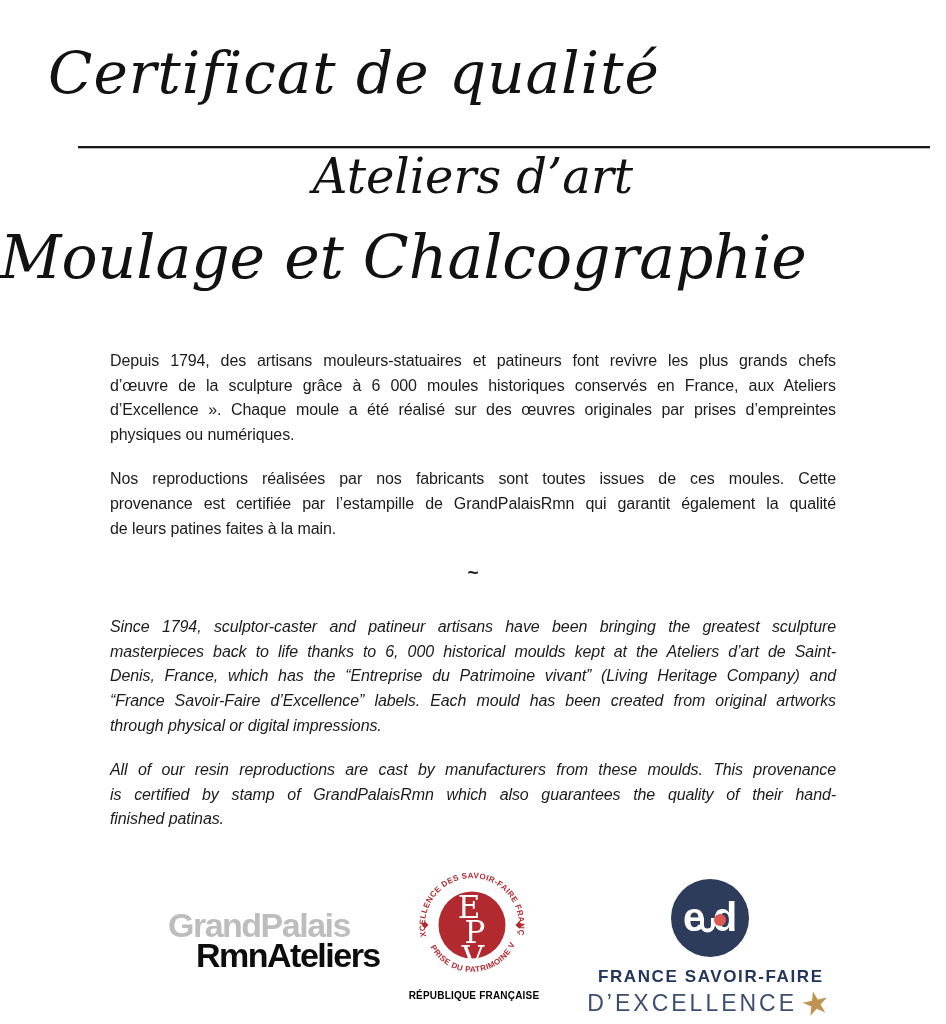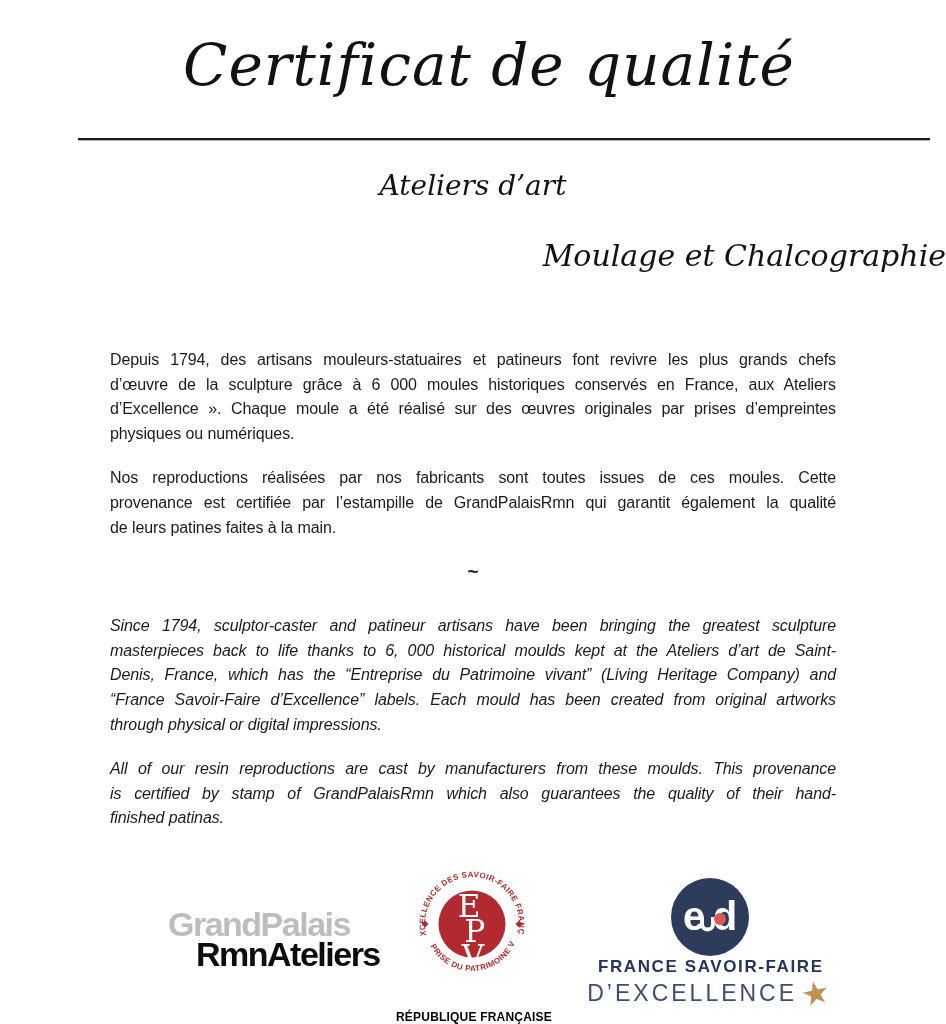--- a/index.html
+++ b/index.html
@@ -8,47 +8,45 @@
     width: 946px;
     height: 1024px;
     background: #ffffff;
     overflow: hidden;
     font-family: "Liberation Sans", sans-serif;
     color: #1c1c1c;
   }
   .script { font-family: "DejaVu Serif", serif; font-style: italic; color: #121212; }
 
   .title {
-    margin: 8px;
+    margin: 16px;
     padding-top: 4px;
     font-size: 58px;
     line-height: 106px;
-    text-align: center;
     font-weight: normal;
     letter-spacing: 1px;
     padding-left: 32px;
   }
   .rule {
     height: 2px;
     background: #1a1a1a;
     border-bottom: 1px solid #b5b5b5;
     margin: 20px 16px 0 78px;
   }
   .subtitle1 {
-    margin-top: 18px;
-    font-size: 28px;
+    font-size: 48px;
     line-height: 54px;
     text-align: center;
     font-style: italic;
   }
   .subtitle2 {
-    margin-top: 9px;
-    font-size: 30px;
+    margin-top: 20px;
+    font-size: 60px;
     line-height: 68px;
-    text-align: right;
+    text-align: left;
   }
 
   .bodytext { margin: 58px 110px 0 110px; }
   .para {
     font-size: 16px;
     line-height: 24.6px;
     letter-spacing: -0.1px;
     margin: 10px 0 20px 0;
     color: #1b1b1b;
   }
@@ -69,35 +67,35 @@
   .gp-logo {
     position: absolute; left: 168px; top: 58px;
     font-weight: bold; letter-spacing: -1.5px; line-height: 30px; font-size: 34px;
   }
   .gp-line1 { color: #bdbdbd; }
   .gp-line2 { color: #0d0d0d; margin-left: 28px; }
 
   
   .epv-logo { position: absolute; left: 407px; top: 14px; width: 130px; text-align: center; }
   .epv-caption {
-    margin-top: 21px;
+    margin-top: 0;
     display: flex; align-items: flex-end; justify-content: center; gap: 4px;
-    font-size: 12px; font-weight: bold; color: #000; letter-spacing: 0.2px;
+    font-size: 10px; font-weight: bold; color: #000; letter-spacing: 0.2px;
     white-space: nowrap;
   }
   .fr-flag { display: inline-flex; width: 15px; height: 9px; }
   .fr-flag span { flex: 1; }
   .fr-blue { background: #000091; }
   .fr-white { background: #ffffff; }
   .fr-red { background: #e1000f; }
 
   
   .ed-logo { position: absolute; left: 598px; top: 26px; width: 224px; text-align: center; }
   .ed-line1 {
-    margin-top: 0;
+    margin-top: 9px;
     color: #24365c; font-weight: bold; font-size: 17px; letter-spacing: 1.6px;
     white-space: nowrap;
   }
   .ed-line2 {
     margin-top: 3px;
     display: flex; align-items: center; justify-content: center;
     color: #3b4d70; font-size: 23px; font-weight: normal; letter-spacing: 3px;
     white-space: nowrap;
   }
   .gold-star {

